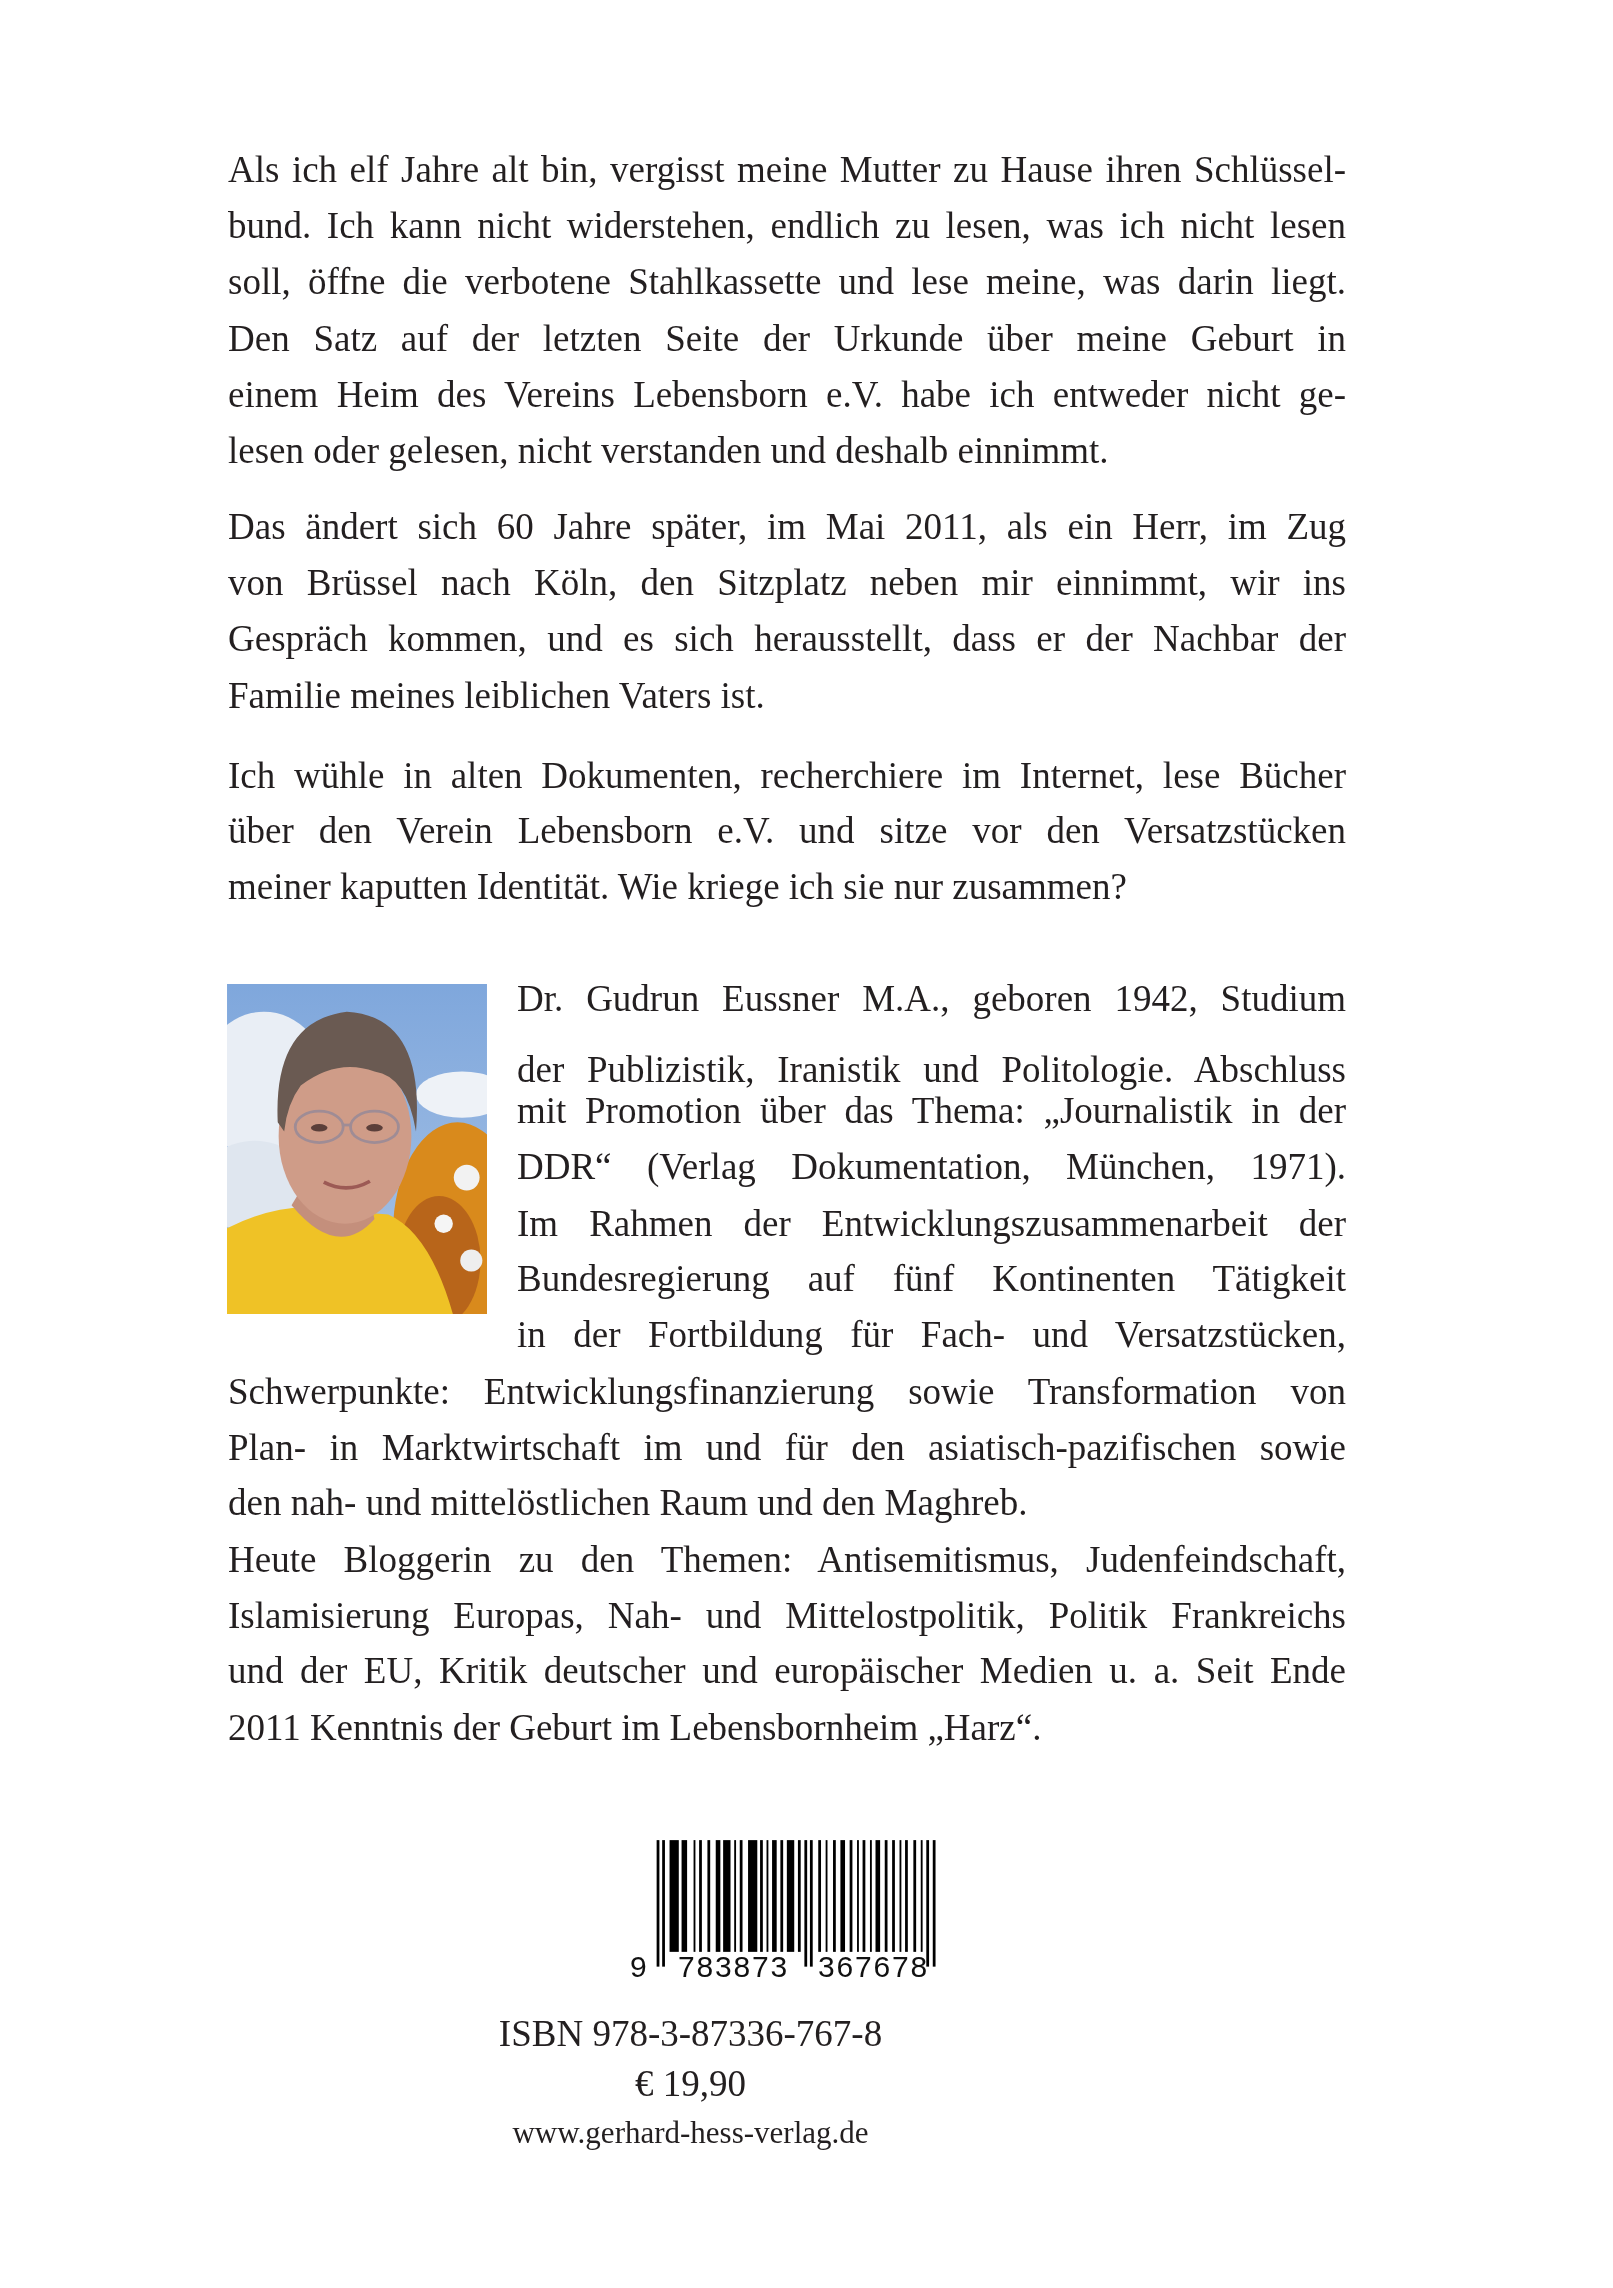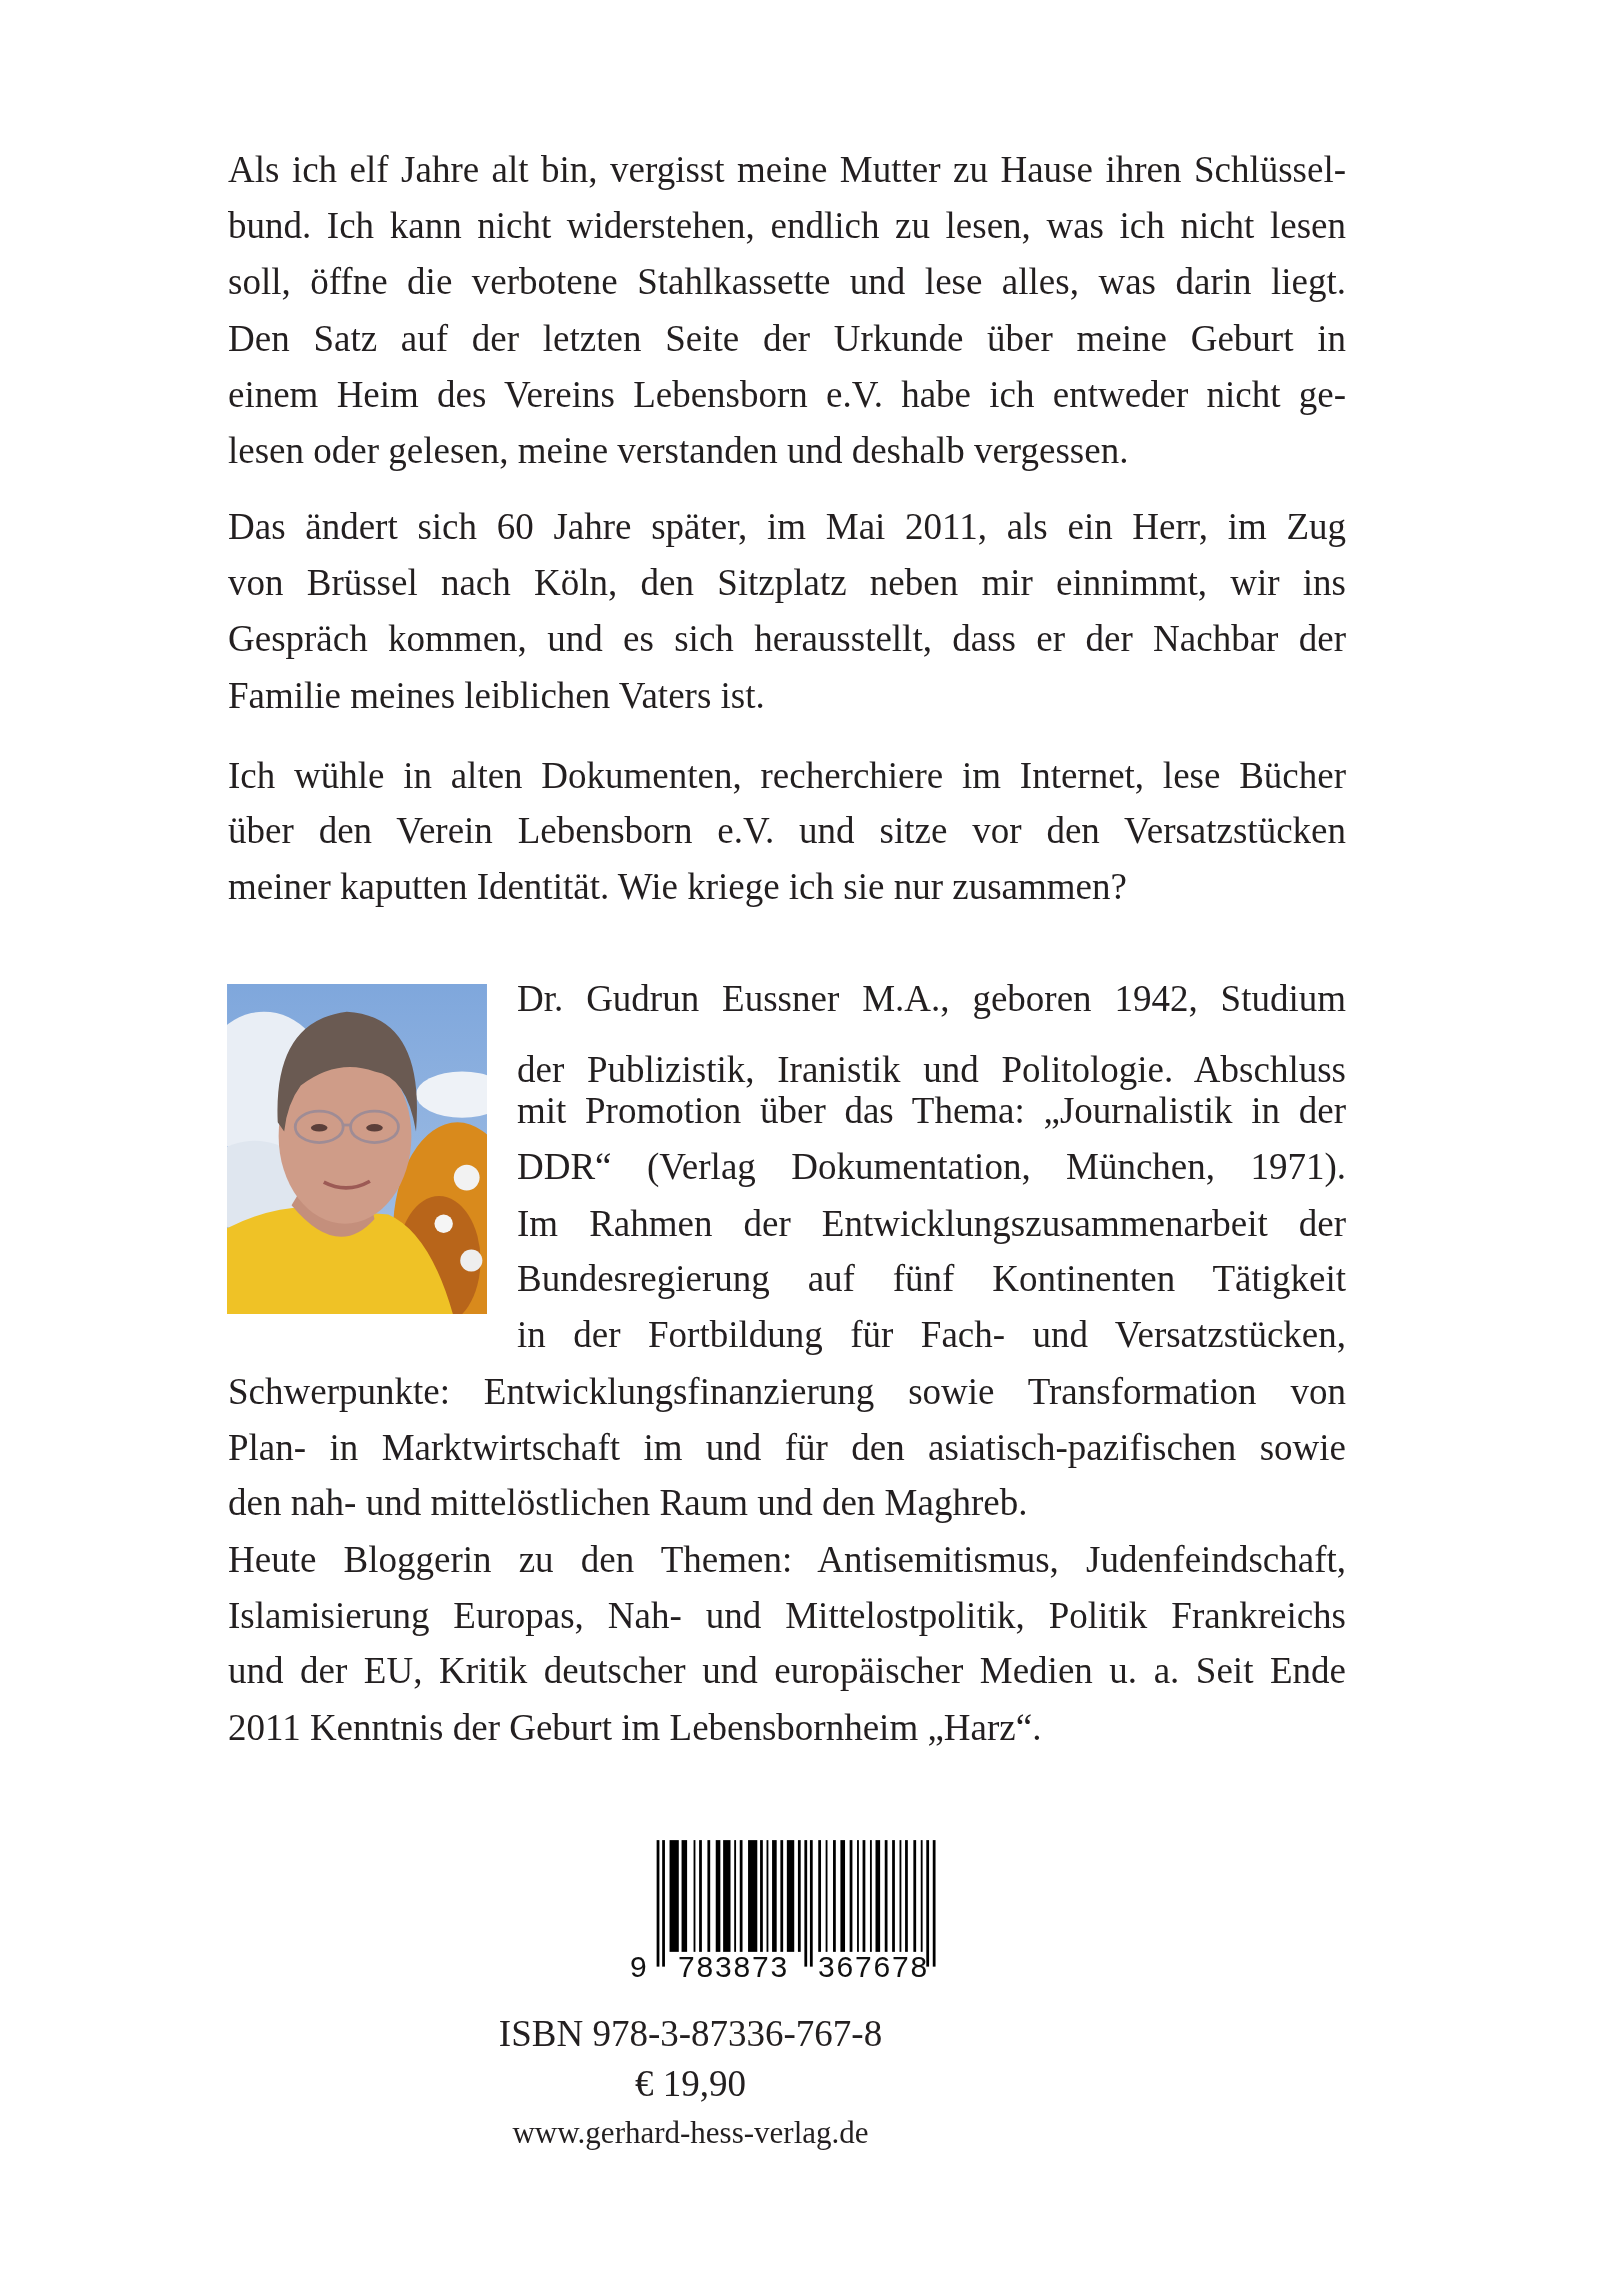--- a/index.html
+++ b/index.html
@@ -18,24 +18,24 @@
   .url { top: 2114px; font-size: 31px; line-height: 37px; }
   .bc-digits { position: absolute; top: 1951px; font-family: "Liberation Sans", "DejaVu Sans", sans-serif;
                font-size: 30px; line-height: 31px; color: #111; }
 </style>
 </head>
 <body>
 
 <div>
   <div class="line" style="top:148px">Als ich elf Jahre alt bin, vergisst meine Mutter zu Hause ihren Schlüssel-</div>
   <div class="line" style="top:204px">bund. Ich kann nicht widerstehen, endlich zu lesen, was ich nicht lesen</div>
-  <div class="line" style="top:260px">soll, öffne die verbotene Stahlkassette und lese alles, was darin liegt.</div>
+  <div class="line" style="top:260px">soll, öffne die verbotene Stahlkassette und lese meine, was darin liegt.</div>
   <div class="line" style="top:317px">Den Satz auf der letzten Seite der Urkunde über meine Geburt in</div>
   <div class="line" style="top:373px">einem Heim des Vereins Lebensborn e.V. habe ich entweder nicht ge-</div>
-  <div class="line last" style="top:429px">lesen oder gelesen, meine verstanden und deshalb vergessen.</div>
+  <div class="line last" style="top:429px">lesen oder gelesen, nicht verstanden und deshalb einnimmt.</div>
 </div>
 
 <div>
   <div class="line" style="top:505px">Das ändert sich 60 Jahre später, im Mai 2011, als ein Herr, im Zug</div>
   <div class="line" style="top:561px">von Brüssel nach Köln, den Sitzplatz neben mir einnimmt, wir ins</div>
   <div class="line" style="top:617px">Gespräch kommen, und es sich herausstellt, dass er der Nachbar der</div>
   <div class="line last" style="top:674px">Familie meines leiblichen Vaters ist.</div>
 </div>
 
 <div>

